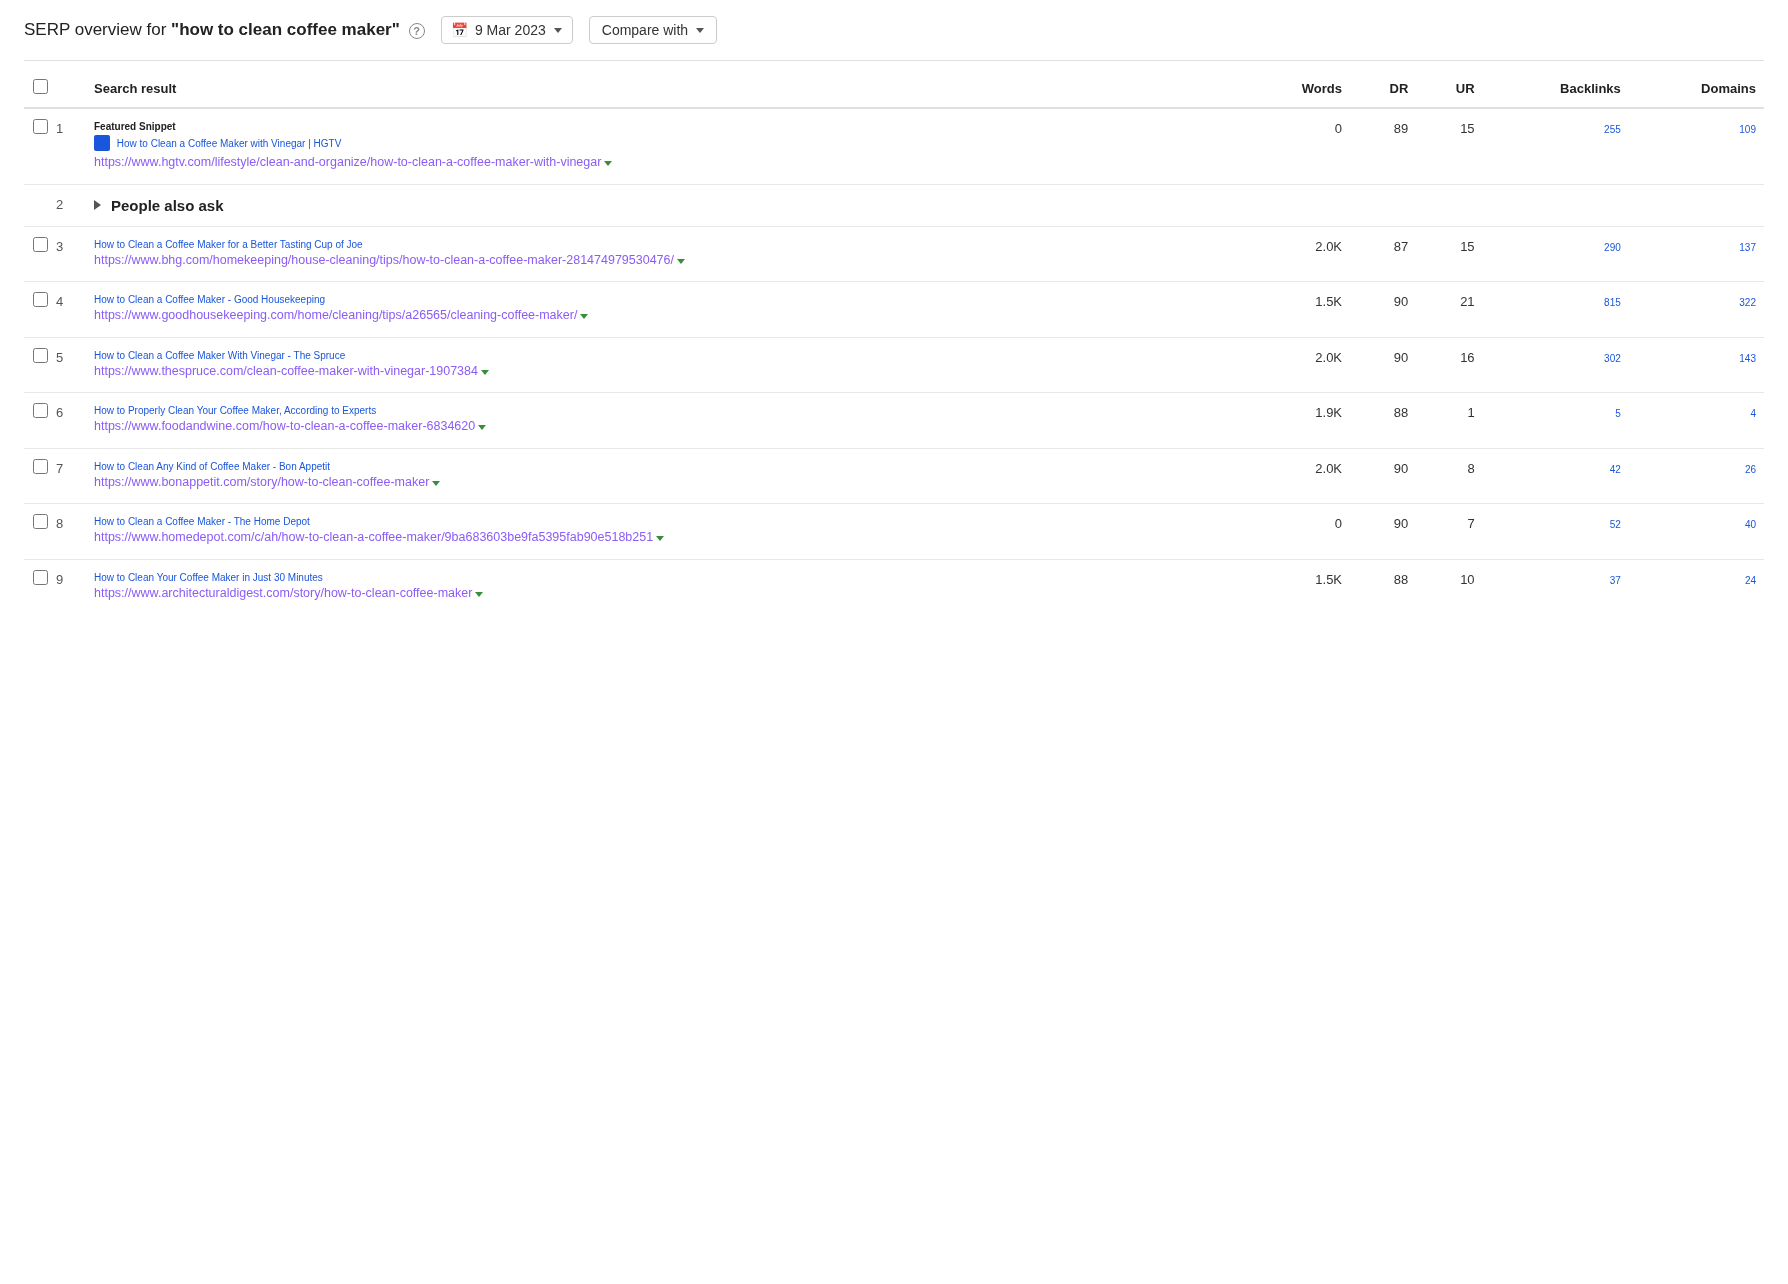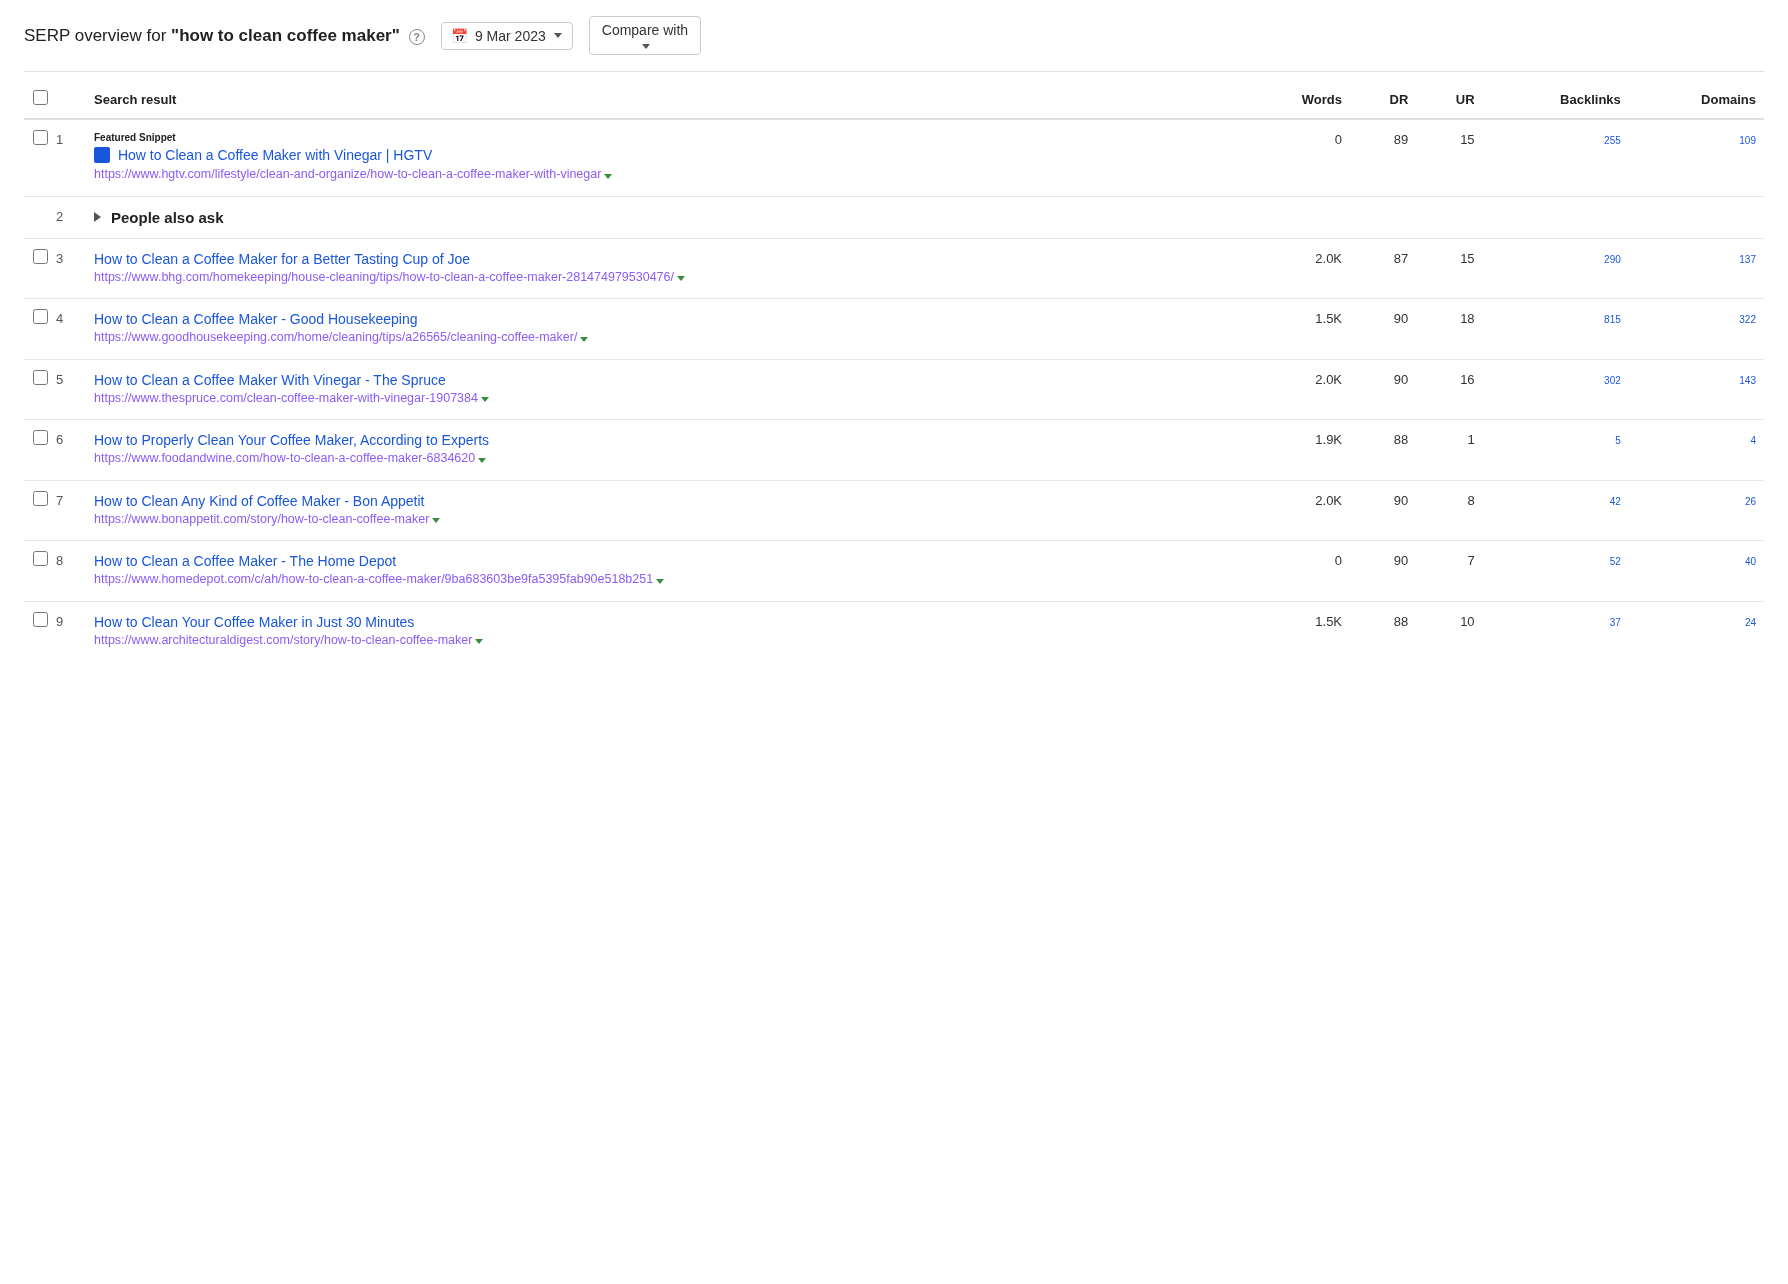--- a/index.html
+++ b/index.html
@@ -59,21 +59,20 @@
       display: flex;
       align-items: center;
       gap: 6px;
       border: 1px solid #ccc;
       border-radius: 4px;
       padding: 5px 12px;
       cursor: pointer;
       background: #fff;
       font-size: 14px;
       color: #333;
-      flex-direction: column;
     }
     .chevron {
       display: inline-block;
       width: 0;
       height: 0;
       border-left: 4px solid transparent;
       border-right: 4px solid transparent;
       border-top: 5px solid #555;
       margin-left: 2px;
     }
@@ -141,21 +140,21 @@
       white-space: nowrap;
     }
     .link-cell a, .link-num {
       color: #1a56db;
       text-decoration: none;
       font-size: 10px;
     }
     .result-title {
       color: #1a56db;
       text-decoration: none;
-      font-size: 14px;
+      font-size: 10px;
       display: block;
       margin-bottom: 2px;
     }
     .result-url {
       color: #8b5cf6;
       font-size: 12.5px;
       word-break: break-all;
       line-height: 1.4;
     }
     .featured-label {
@@ -287,21 +286,21 @@
         </tr>
         <tr>
           <td class="check-cell"><input type="checkbox" class="checkbox-input" style=""></td>
           <td class="rank-cell">4</td>
           <td class="result-cell">
             <a class="result-title" href="#">How to Clean a Coffee Maker - Good Housekeeping</a>
             <div class="result-url">https://www.goodhousekeeping.com/home/cleaning/tips/a26565/cleaning-coffee-maker/<span class="dropdown-arrow"></span></div>
           </td>
           <td class="num-cell">1.5K</td>
           <td class="num-cell">90</td>
-          <td class="num-cell">18</td>
+          <td class="num-cell">21</td>
           <td class="link-cell"><a href="#" class="link-num">815</a></td>
           <td class="link-cell"><a href="#" class="link-num">322</a></td>
         </tr>
         <tr>
           <td class="check-cell"><input type="checkbox" class="checkbox-input" style=""></td>
           <td class="rank-cell">5</td>
           <td class="result-cell">
             <a class="result-title" href="#">How to Clean a Coffee Maker With Vinegar - The Spruce</a>
             <div class="result-url">https://www.thespruce.com/clean-coffee-maker-with-vinegar-1907384<span class="dropdown-arrow"></span></div>
           </td>

